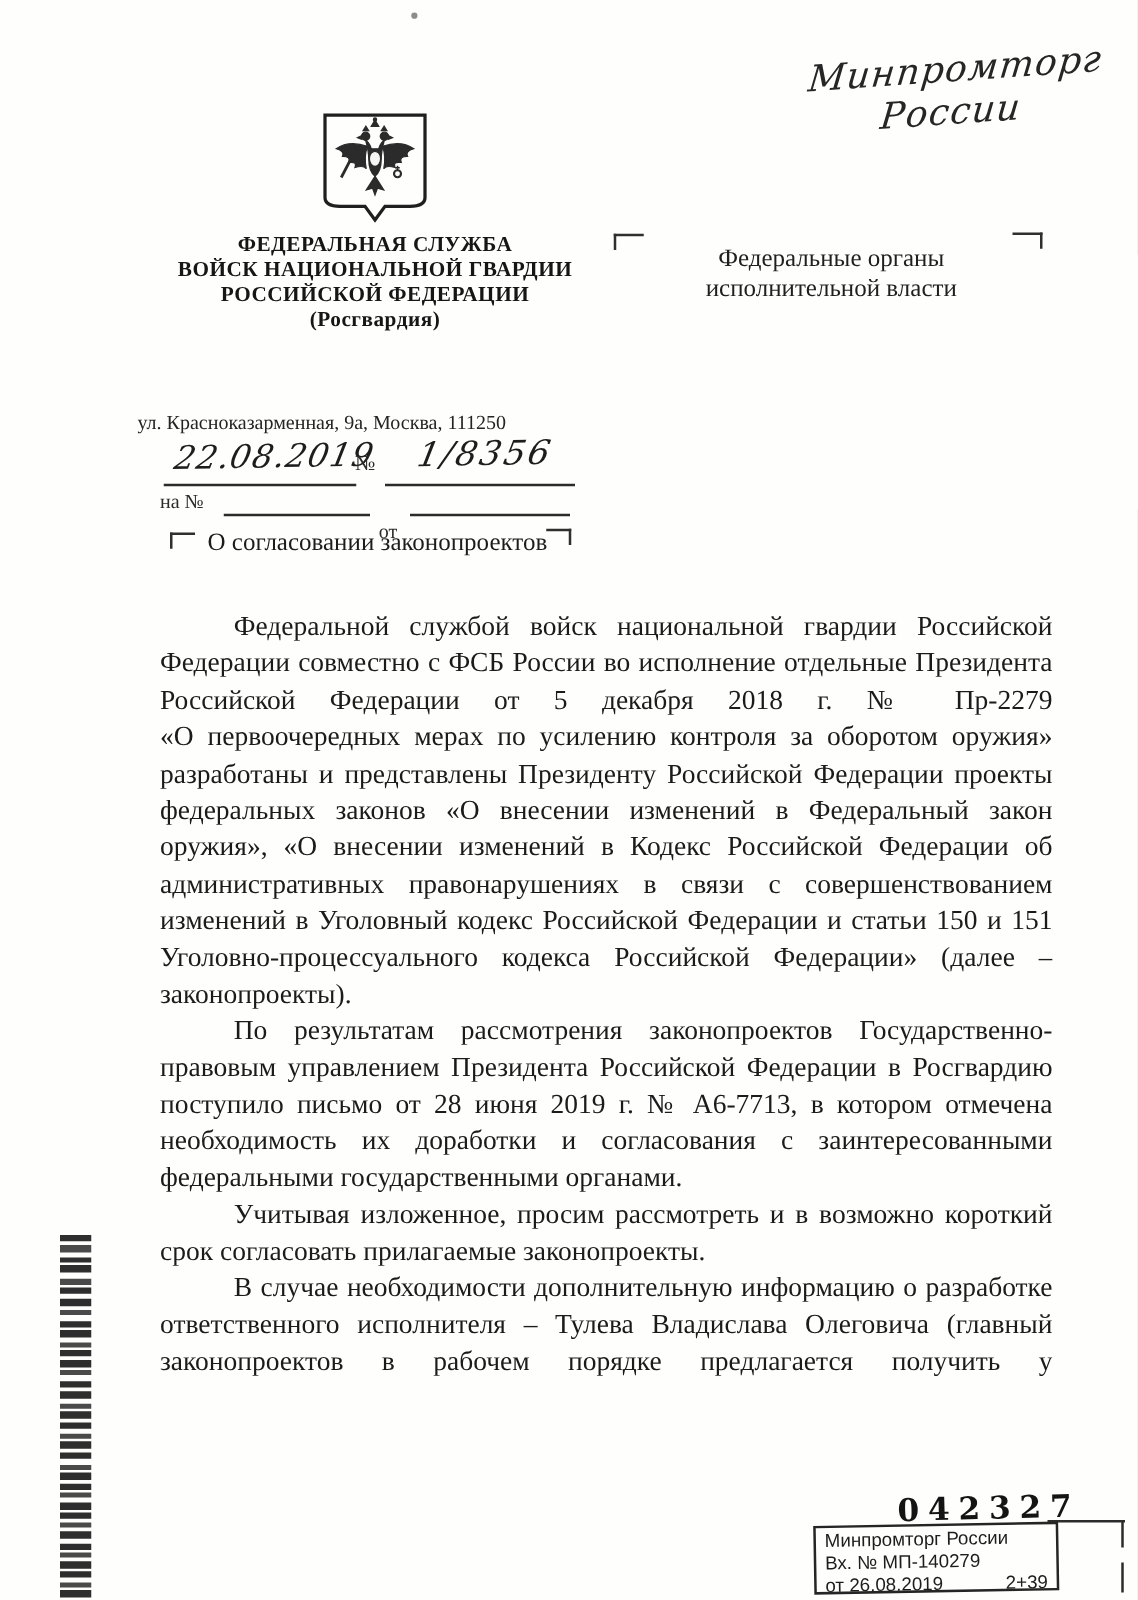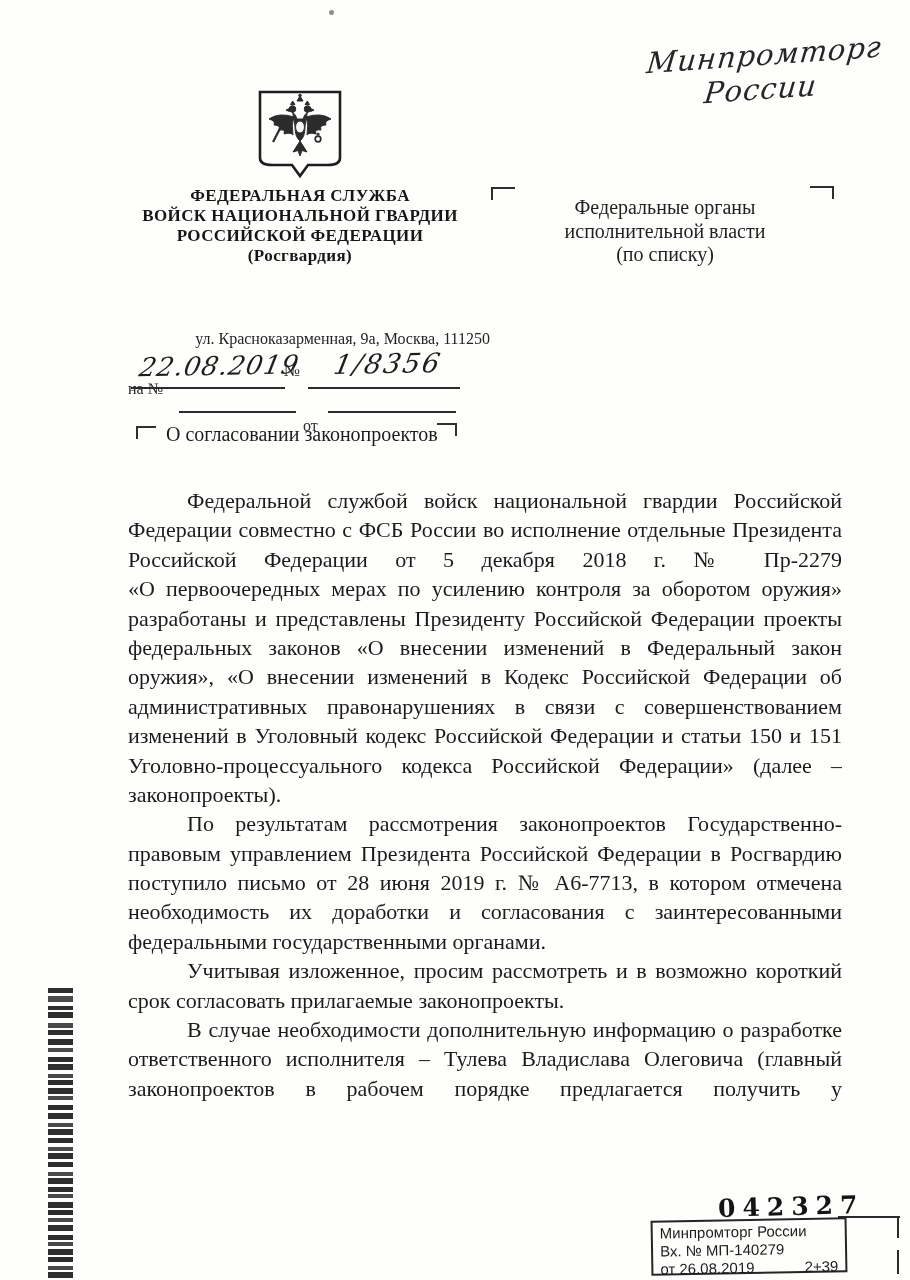--- a/index.html
+++ b/index.html
@@ -21,21 +21,21 @@
     transform:rotate(-4deg) skewX(-10deg);
   }
 
   
   .emblem{left:254px;top:88px;width:92px;height:94px;}
 
   
   .org{left:110px;top:186px;width:380px;text-align:center;
     font-weight:bold;font-size:17px;line-height:20px;letter-spacing:.4px;color:#161616;}
   .org div{white-space:nowrap;}
-  .addr{left:110px;top:330px;width:380px;text-align:right;font-size:16px;color:#242424;}
+  .addr{left:110px;top:330px;width:380px;text-align:left;font-size:16px;color:#242424;}
 
   
   .recipient{left:540px;top:196px;width:250px;text-align:center;
     font-size:20px;line-height:23.5px;color:#1f1f1f;}
 
   
   .cb{width:22px;height:11px;}
   .cb-l{border-top:2.5px solid #2f2f2f;border-left:2.5px solid #2f2f2f;}
   .cb-r{border-top:2.5px solid #2f2f2f;border-right:2.5px solid #2f2f2f;}
   .cb-rec-l{left:491px;top:187px;}
@@ -45,21 +45,21 @@
 
   
   .hw{font-family:"DejaVu Serif",serif;font-style:italic;color:#1d1d1d;
       transform:skewX(-12deg) rotate(-1deg);}
   .ref-date{left:140px;top:351px;width:140px;text-align:center;font-size:26px;letter-spacing:1px;}
   .ref-nosign{left:284px;top:361px;font-size:17px;color:#2a2a2a;}
   .ref-num{left:318px;top:348px;width:140px;text-align:center;font-size:27px;letter-spacing:2px;}
   .uline{height:2px;background:#2b2b2b;}
   .ul-1{left:131px;top:387px;width:154px;}
   .ul-2{left:308px;top:387px;width:152px;}
-  .ref-na{left:128px;top:380px;font-size:16px;color:#2a2a2a;}
+  .ref-na{left:128px;top:393px;font-size:16px;color:#2a2a2a;}
   .ref-ot{left:303px;top:393px;font-size:16px;color:#2a2a2a;margin-top:24px;}
   .ul-3{left:179px;top:411px;width:117px;height:1.6px;}
   .ul-4{left:328px;top:411px;width:128px;height:1.6px;}
 
   
   .subject{left:166px;top:423px;font-size:20px;color:#1c1c1c;}
 
   
   .body-text{left:128px;top:486px;width:714px;font-size:22px;color:#1b1b1b;}
   .body-text .line{
@@ -128,21 +128,20 @@
     <div>РОССИЙСКОЙ ФЕДЕРАЦИИ</div>
     <div>(Росгвардия)</div>
   </div>
 
   <div class="abs cb cb-l cb-rec-l"></div>
   <div class="abs cb cb-r cb-rec-r"></div>
 
   <div class="abs recipient">
     <div>Федеральные органы</div>
     <div>исполнительной власти</div>
-    <div>(по списку)</div>
   </div>
 
   <div class="abs addr">ул. Красноказарменная, 9а, Москва, 111250</div>
 
   <div class="abs hw ref-date">22.08.2019</div>
   <div class="abs ref-nosign">№</div>
   <div class="abs hw ref-num">1/8356</div>
   <div class="abs uline ul-1"></div>
   <div class="abs uline ul-2"></div>
 

